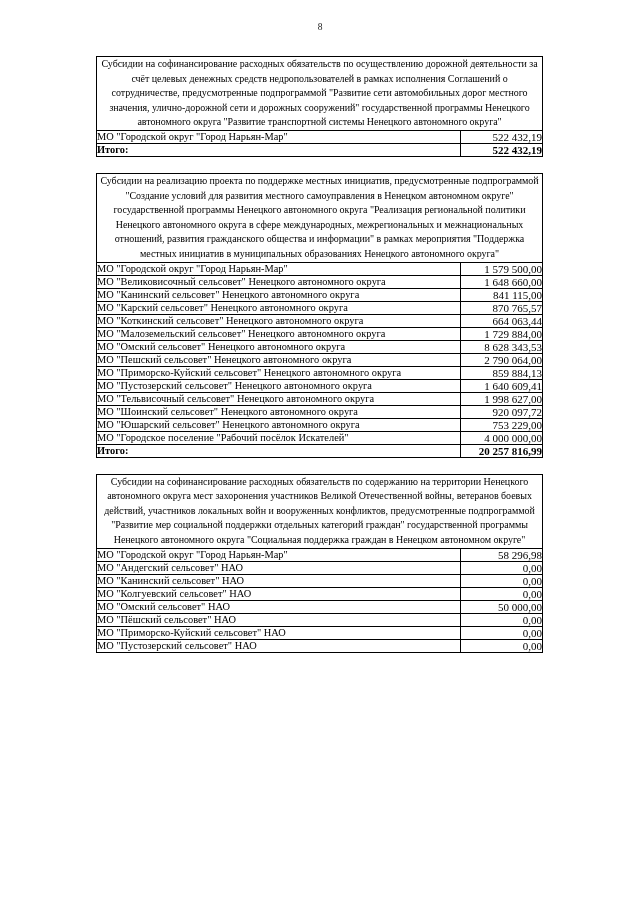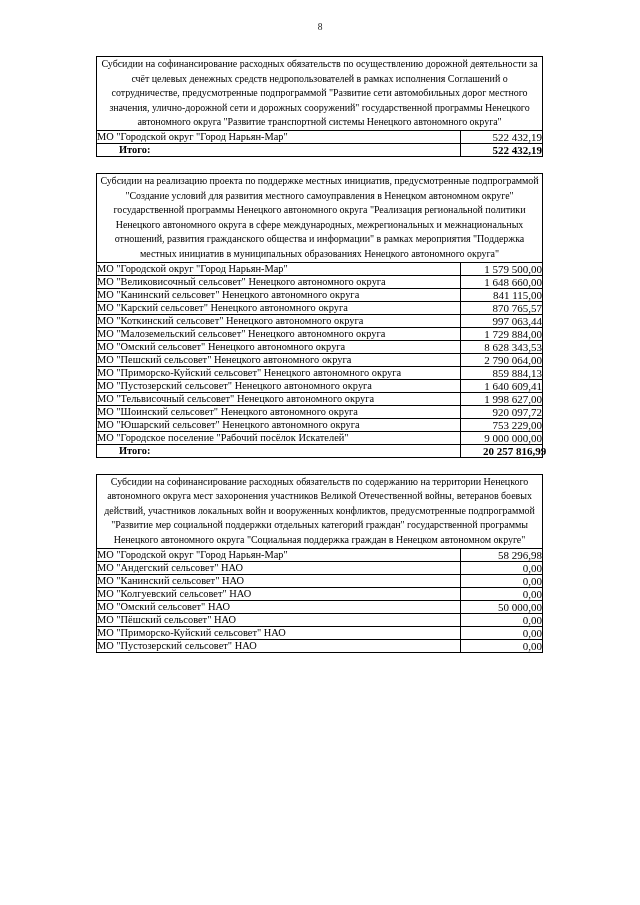--- a/index.html
+++ b/index.html
@@ -76,21 +76,20 @@
   td.value-cell {
     font-size: 11px;
     line-height: 12px;
     padding: 2px 4px 2px 3px;
     text-align: right;
     white-space: nowrap;
   }
 
   tr.total-row td {
     font-weight: bold;
-    padding-left: 22px;
   }
 
   .table-gap {
     height: 16px;
     line-height: 16px;
     font-size: 1px;
   }
 
   .col-name { width: 364px; }
   .col-value { width: 82px; }
@@ -146,21 +145,21 @@
         <tr>
           <td class="name-cell">МО "Канинский сельсовет" Ненецкого автономного округа</td>
           <td class="value-cell">841 115,00</td>
         </tr>
         <tr>
           <td class="name-cell">МО "Карский сельсовет" Ненецкого автономного округа</td>
           <td class="value-cell">870 765,57</td>
         </tr>
         <tr>
           <td class="name-cell">МО "Коткинский сельсовет" Ненецкого автономного округа</td>
-          <td class="value-cell">997 063,44</td>
+          <td class="value-cell">664 063,44</td>
         </tr>
         <tr>
           <td class="name-cell">МО "Малоземельский сельсовет" Ненецкого автономного округа</td>
           <td class="value-cell">1 729 884,00</td>
         </tr>
         <tr>
           <td class="name-cell">МО "Омский сельсовет" Ненецкого автономного округа</td>
           <td class="value-cell">8 628 343,53</td>
         </tr>
         <tr>
@@ -182,21 +181,21 @@
         <tr>
           <td class="name-cell">МО "Шоинский сельсовет" Ненецкого автономного округа</td>
           <td class="value-cell">920 097,72</td>
         </tr>
         <tr>
           <td class="name-cell">МО "Юшарский сельсовет" Ненецкого автономного округа</td>
           <td class="value-cell">753 229,00</td>
         </tr>
         <tr>
           <td class="name-cell">МО "Городское поселение "Рабочий посёлок Искателей"</td>
-          <td class="value-cell">9 000 000,00</td>
+          <td class="value-cell">4 000 000,00</td>
         </tr>
         <tr class="total-row">
           <td class="name-cell">Итого:</td>
           <td class="value-cell">20 257 816,99</td>
         </tr>
       </tbody>
     </table>
 
     <div class="table-gap"></div>
 

